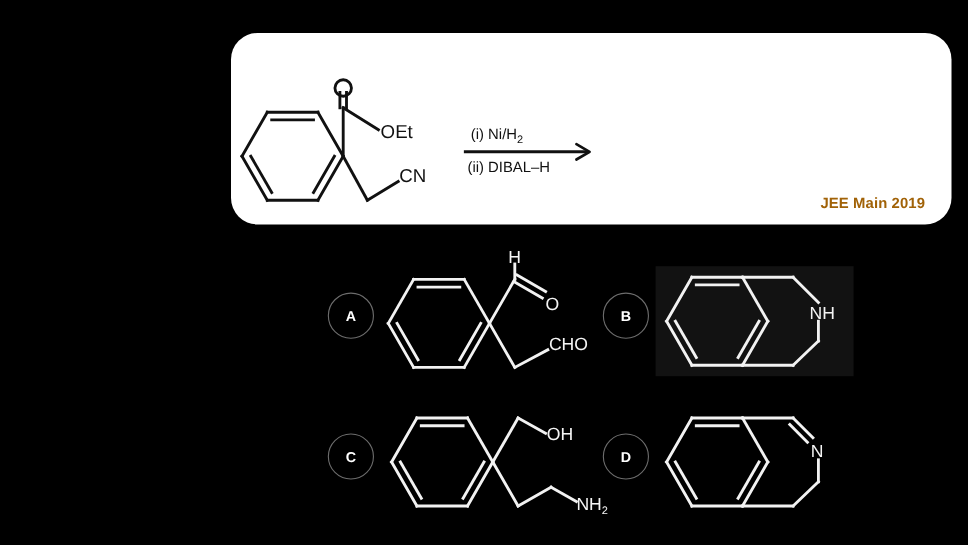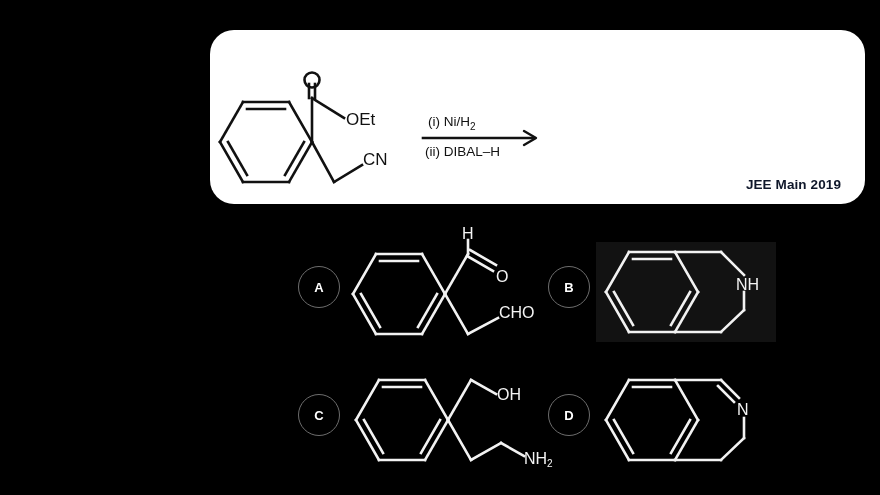--- a/index.html
+++ b/index.html
@@ -45,21 +45,21 @@
     width: 655px;
     height: 130px;
   }
 
   #exam-badge {
     position: absolute;
     right: 24px;
     bottom: 12px;
     font-size: 13.5px;
     font-weight: bold;
-    color: #0f172a;
+    color: #a16207;
     letter-spacing: 0.1px;
     white-space: nowrap;
   }
 
   
   #options {
     position: absolute;
     left: 0;
     top: 218px;
     width: 880px;

